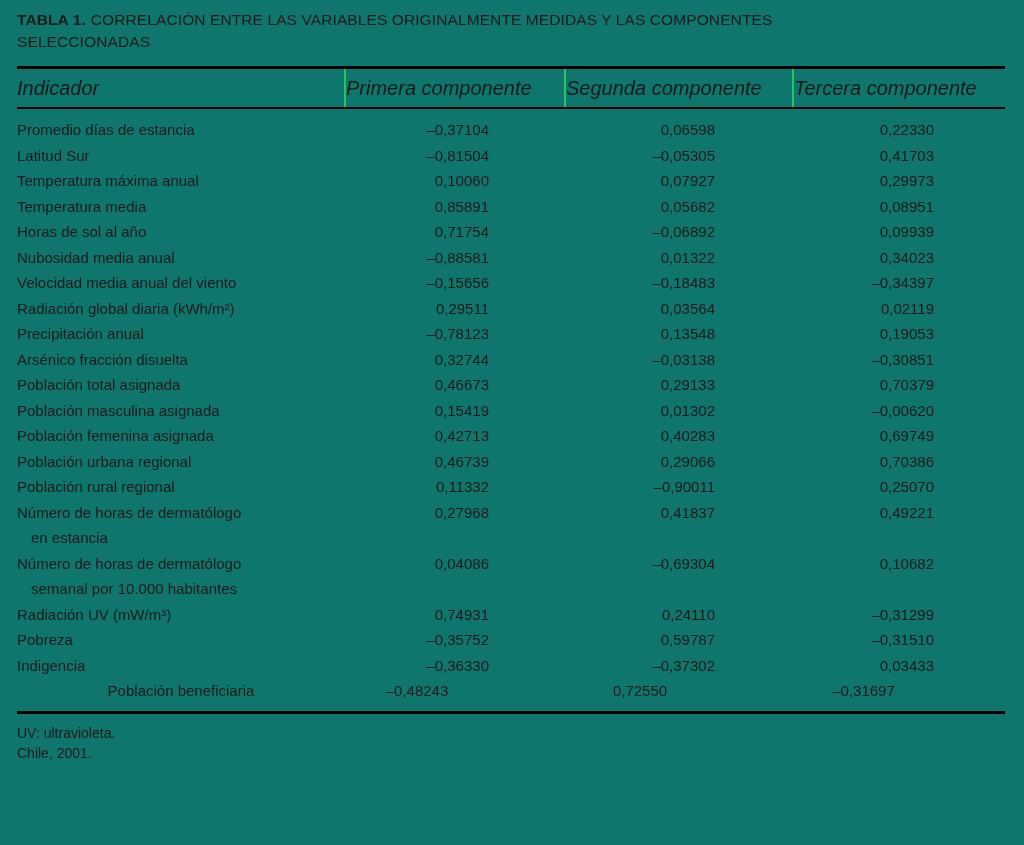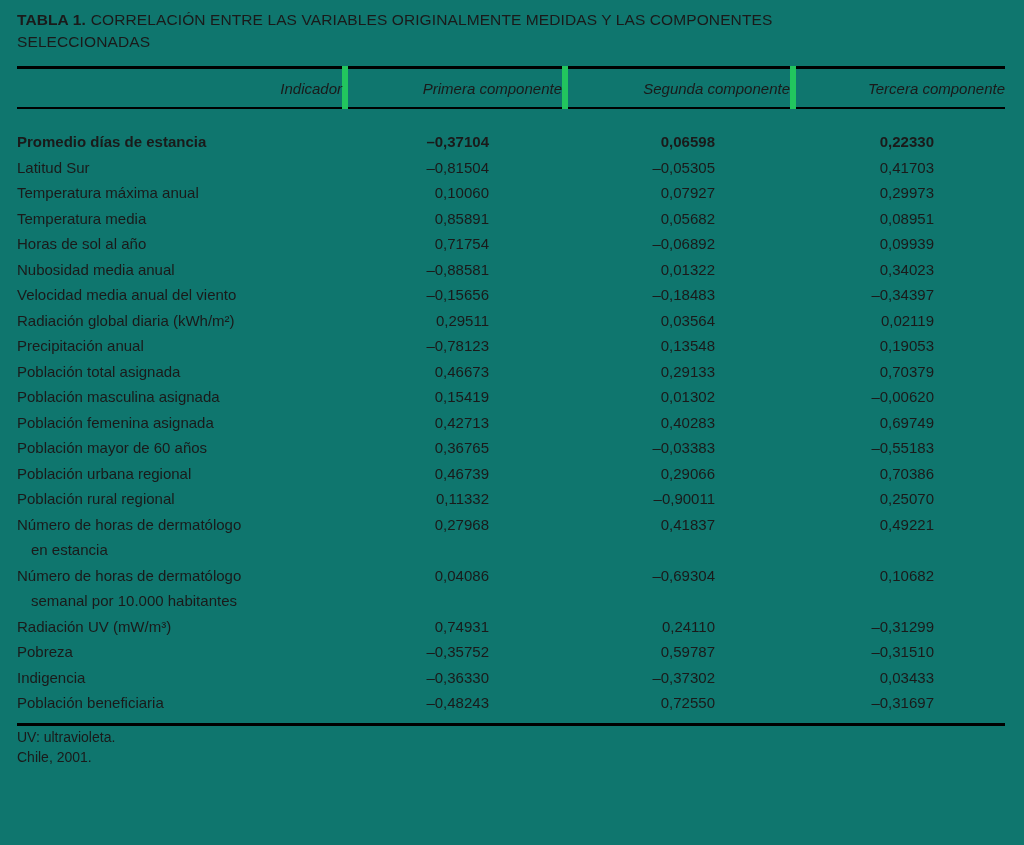--- a/index.html
+++ b/index.html
@@ -32,55 +32,55 @@
     margin-top: 13px;
     width: 988px;
     table-layout: fixed;
     border-collapse: collapse;
     border-top: 3px solid #000;
     border-bottom: 3px solid #000;
   }
   thead th {
     font-style: italic;
     font-weight: normal;
-    font-size: 15px;
-    text-align: right;
+    font-size: 20px;
+    text-align: left;
     vertical-align: middle;
     height: 38px;
     border-bottom: 2px solid #000;
     padding: 0;
   }
   thead th + th {
-    border-left: 6px solid #22c55e;
+    border-left: 2px solid #22c55e;
   }
   tbody td {
     font-size: 15px;
     line-height: 25.5px;
     padding: 0;
     vertical-align: top;
   }
   tbody tr:first-child td {
-    padding-top: 20px;
-    font-weight: bold;
+    padding-top: 8px;
   }
   tbody tr:last-child td {
     padding-bottom: 7px;
+    text-align: center;
   }
   td.label .cont {
     padding-left: 14px;
   }
   td.num {
     text-align: right;
     white-space: nowrap;
   }
   td.num.c0 { padding-right: 76px; }
   td.num.c1 { padding-right: 78px; }
   td.num.c2 { padding-right: 71px; }
   .footnotes {
-    margin-top: 1px;
+    margin-top: 9px;
     font-size: 14px;
     line-height: 20px;
   }
 </style>
 </head>
 <body>
 
 <div class="page">
 
   <div class="title">
@@ -170,20 +170,28 @@
         <tr>
           <td class="label">
             <div>Precipitación anual</div>
           </td>
           <td class="num c0">–0,78123</td>
           <td class="num c1">0,13548</td>
           <td class="num c2">0,19053</td>
         </tr>
         <tr>
           <td class="label">
+            <div>Arsénico fracción disuelta</div>
+          </td>
+          <td class="num c0">0,32744</td>
+          <td class="num c1">–0,03138</td>
+          <td class="num c2">–0,30851</td>
+        </tr>
+        <tr>
+          <td class="label">
             <div>Población total asignada</div>
           </td>
           <td class="num c0">0,46673</td>
           <td class="num c1">0,29133</td>
           <td class="num c2">0,70379</td>
         </tr>
         <tr>
           <td class="label">
             <div>Población masculina asignada</div>
           </td>
@@ -191,28 +199,20 @@
           <td class="num c1">0,01302</td>
           <td class="num c2">–0,00620</td>
         </tr>
         <tr>
           <td class="label">
             <div>Población femenina asignada</div>
           </td>
           <td class="num c0">0,42713</td>
           <td class="num c1">0,40283</td>
           <td class="num c2">0,69749</td>
-        </tr>
-        <tr>
-          <td class="label">
-            <div>Población mayor de 60 años</div>
-          </td>
-          <td class="num c0">0,36765</td>
-          <td class="num c1">–0,03383</td>
-          <td class="num c2">–0,55183</td>
         </tr>
         <tr>
           <td class="label">
             <div>Población urbana regional</div>
           </td>
           <td class="num c0">0,46739</td>
           <td class="num c1">0,29066</td>
           <td class="num c2">0,70386</td>
         </tr>
         <tr>

